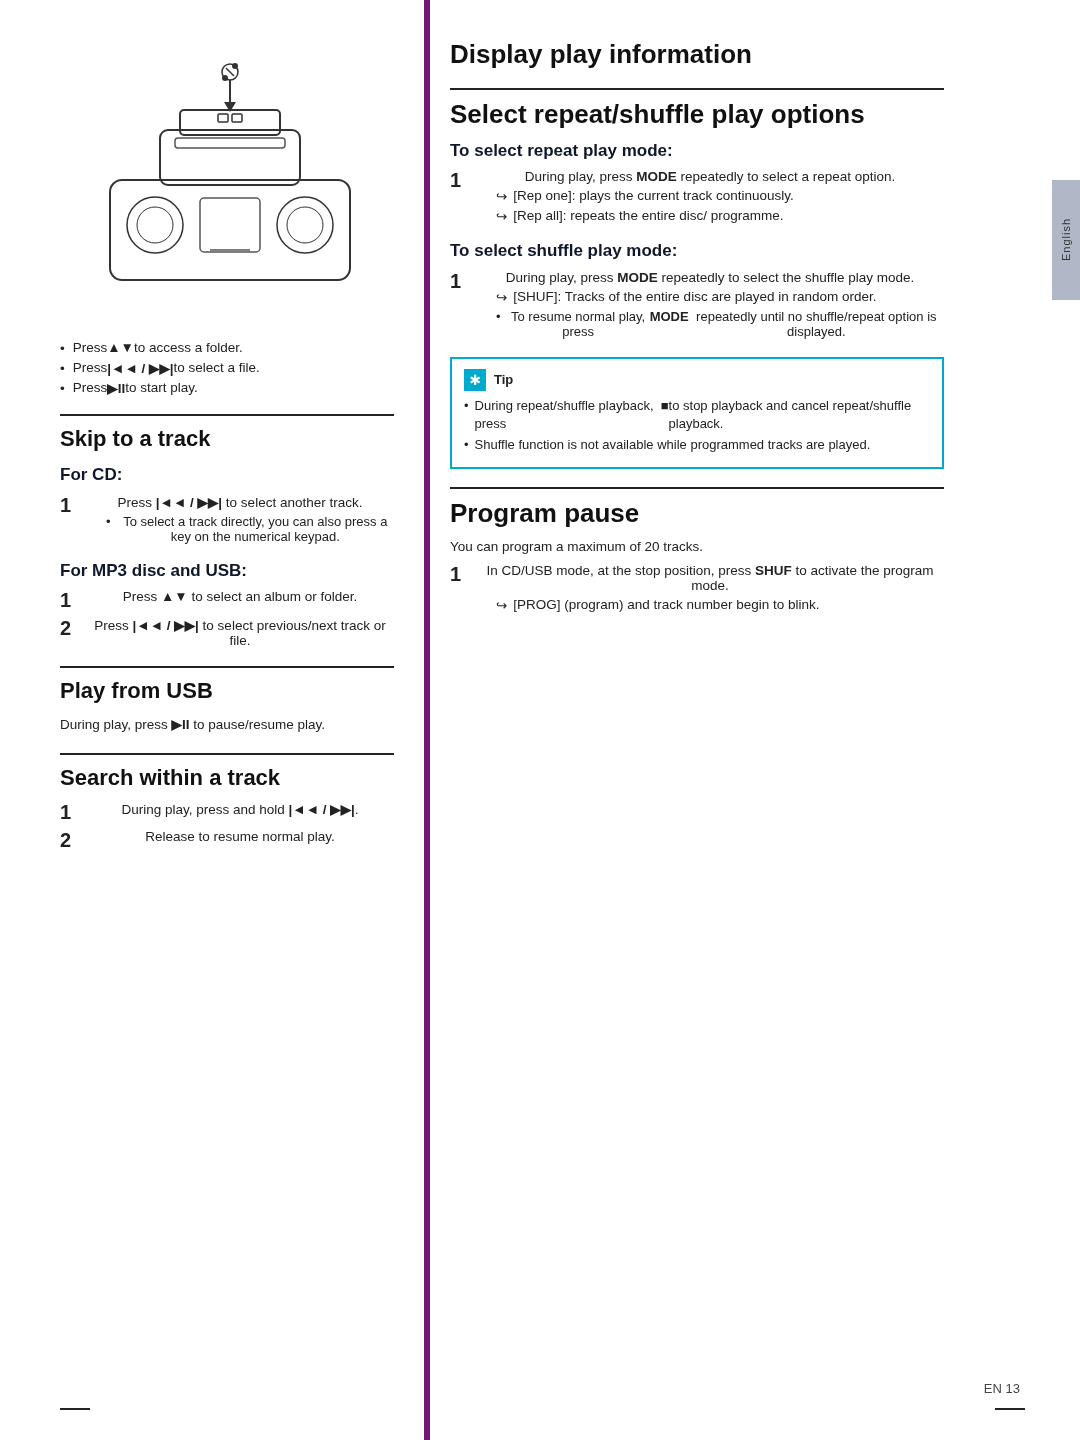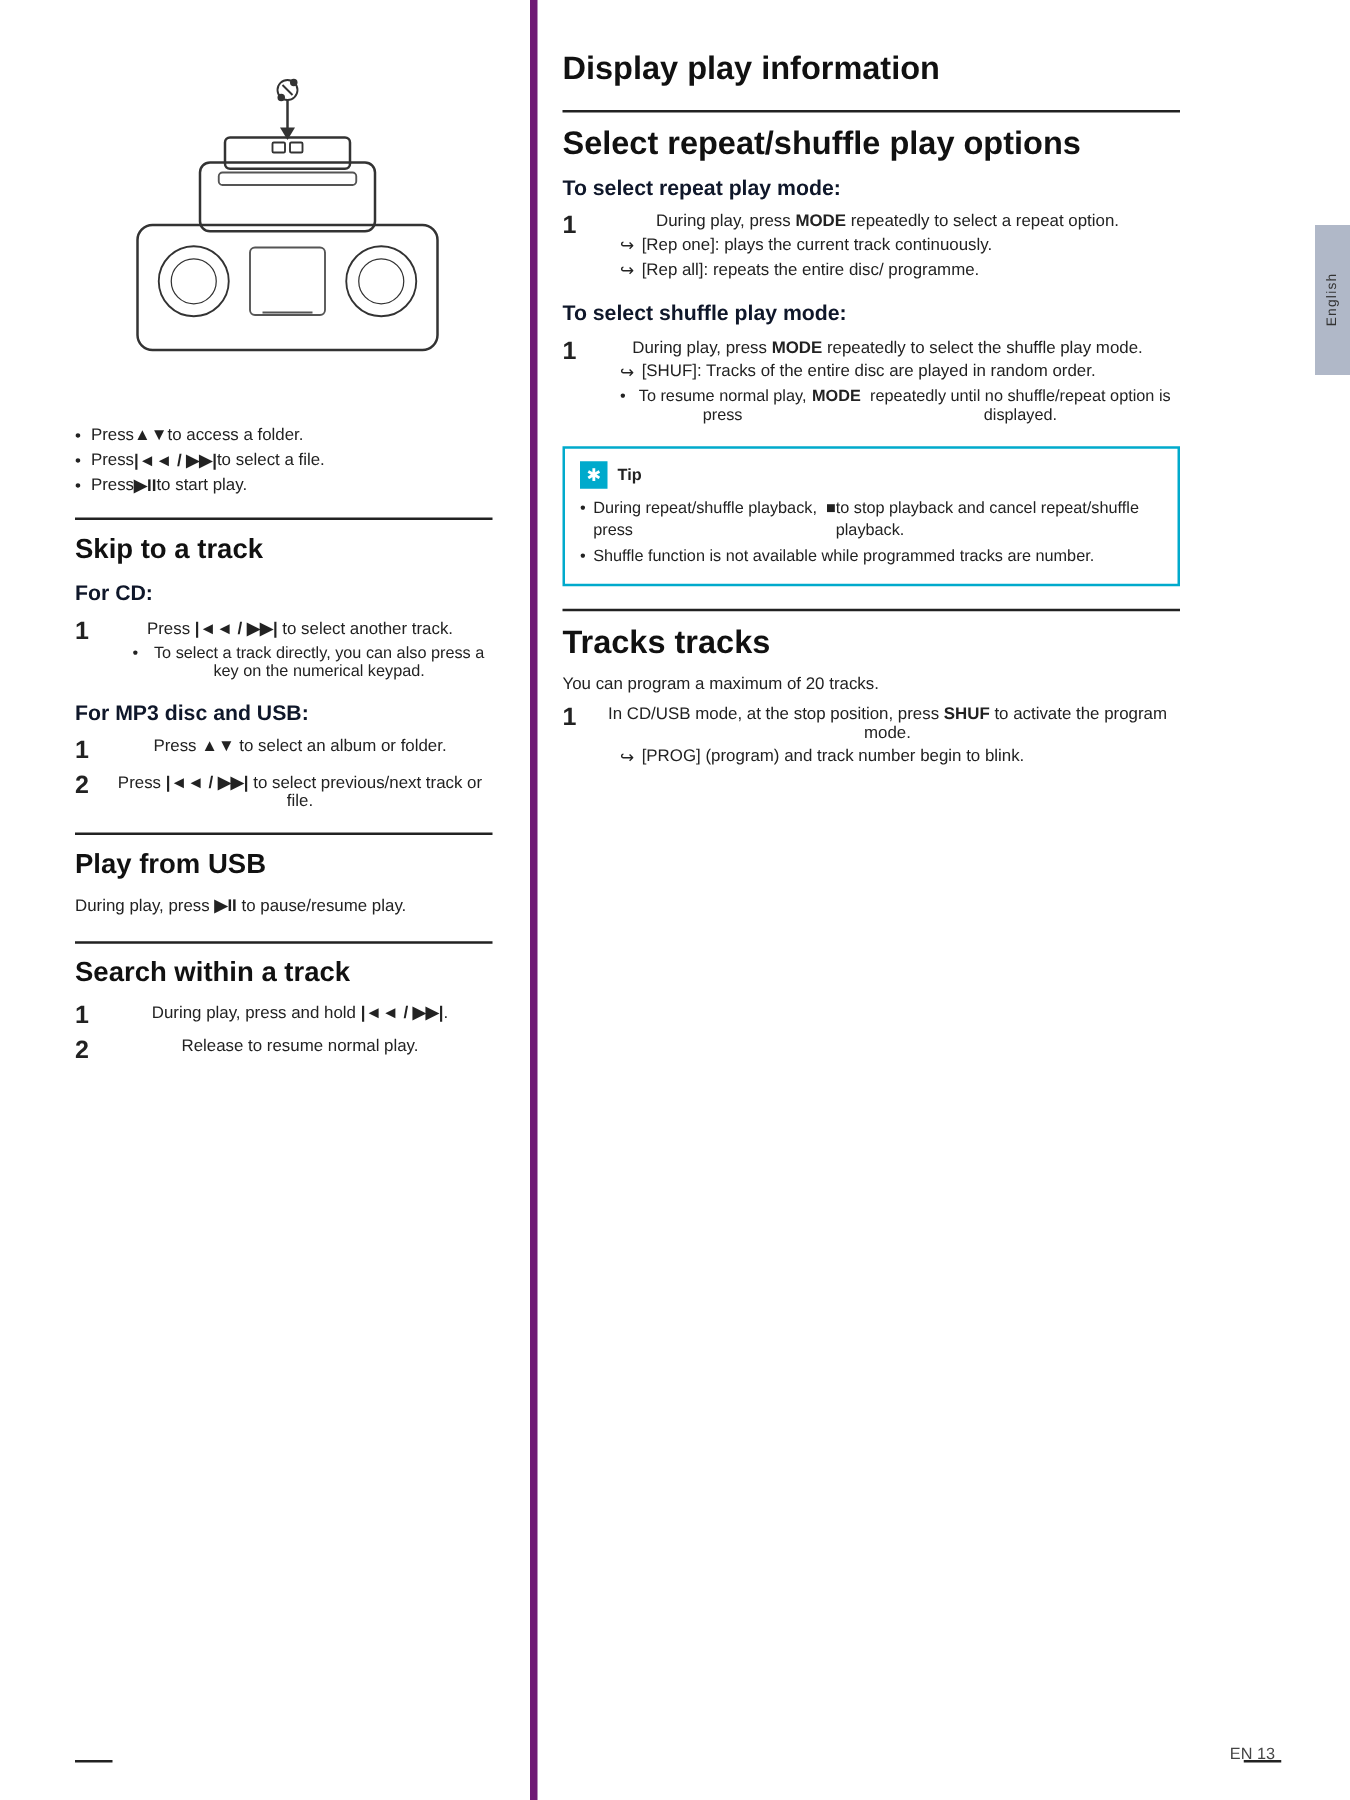--- a/index.html
+++ b/index.html
@@ -212,21 +212,21 @@
       font-size: 13px;
     }
     .tip-content {
       font-size: 12px;
       line-height: 1.4;
     }
 
     
     .page-footer {
       position: absolute;
-      bottom: 30px;
+      bottom: 44px;
       right: 60px;
       font-size: 13px;
       color: #444;
     }
 
     
     .bottom-line-left {
       position: absolute;
       bottom: 30px;
       left: 60px;
@@ -387,28 +387,28 @@
     </ol>
 
     <div class="tip-box">
       <div class="tip-header">
         <div class="tip-icon">✱</div>
         <span class="tip-label">Tip</span>
       </div>
       <div class="tip-content">
         <ul class="dot-sub" style="margin:0">
           <li>During repeat/shuffle playback, press <strong>■</strong> to stop playback and cancel repeat/shuffle playback.</li>
-          <li>Shuffle function is not available while programmed tracks are number.</li>
+          <li>Shuffle function is not available while programmed tracks are played.</li>
         </ul>
       </div>
     </div>
 
     <hr class="section-divider">
 
-    <h2 class="section-title-large">Tracks tracks</h2>
+    <h2 class="section-title-large">Program pause</h2>
     <p>You can program a maximum of 20 tracks.</p>
 
     <ol class="num-list">
       <li>
         <span class="num-label">1</span>
         <span class="num-content">
           In CD/USB mode, at the stop position, press <strong>SHUF</strong> to activate the program mode.
           <ul class="arrow-list">
             <li>[PROG] (program) and track number begin to blink.</li>
           </ul>

